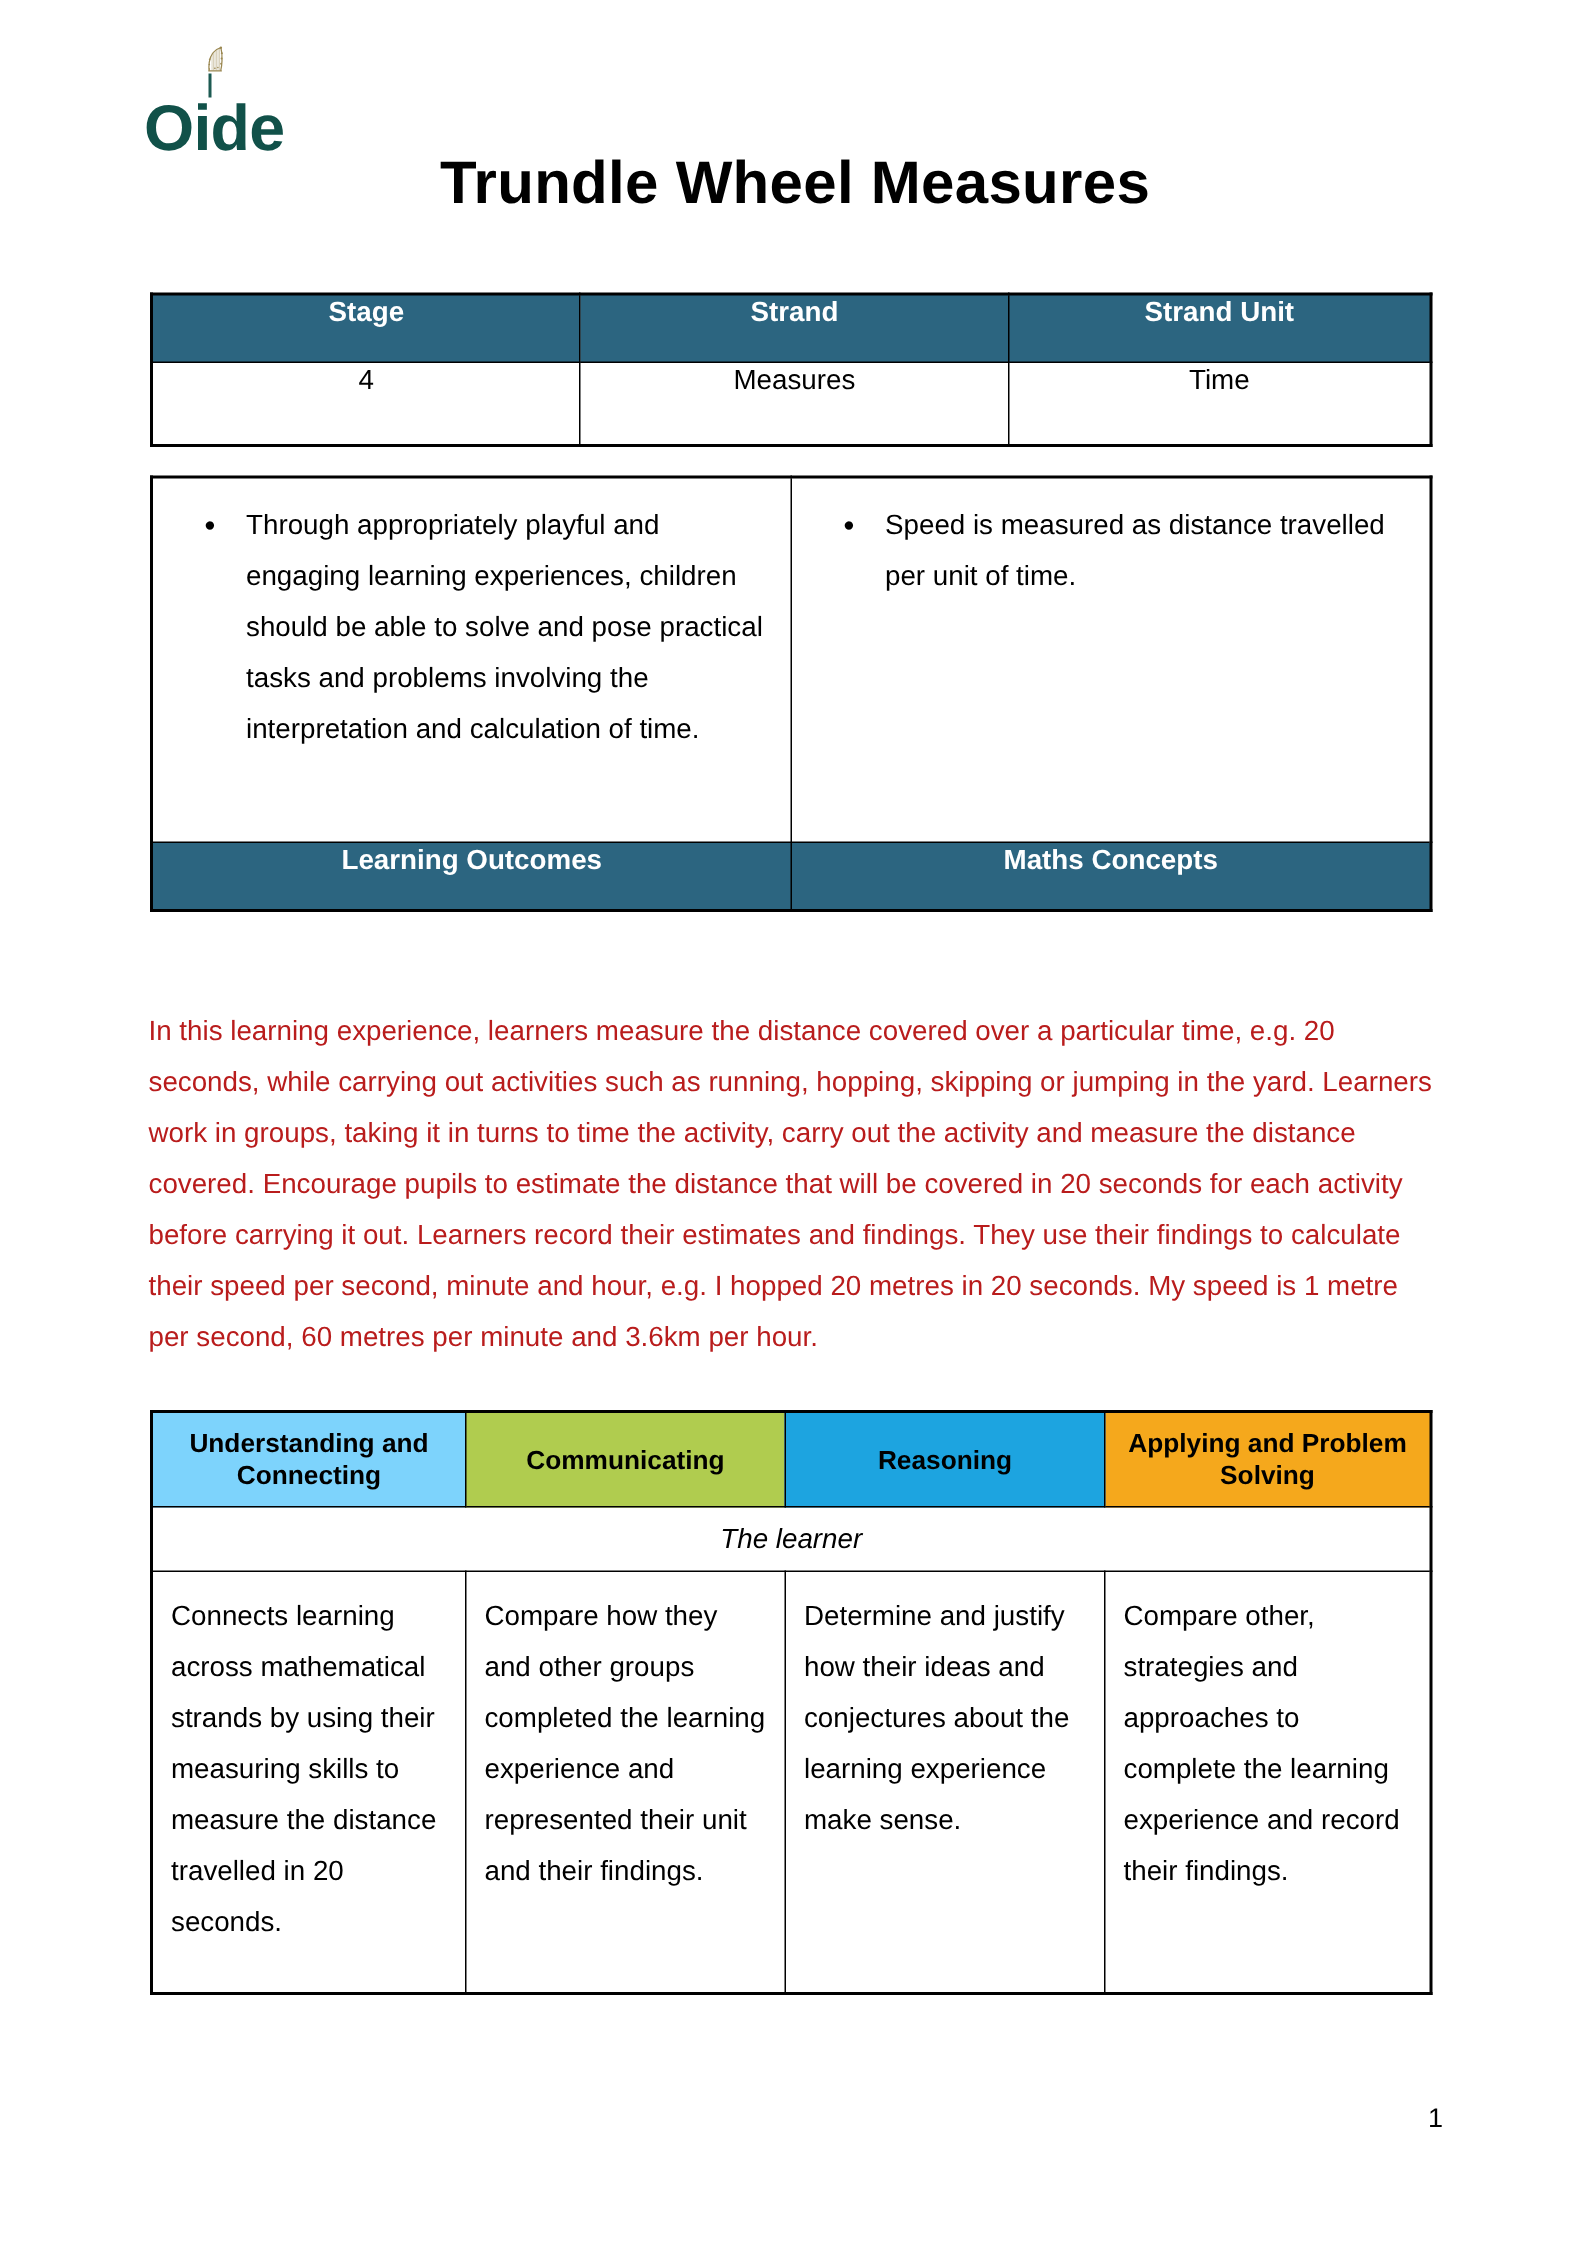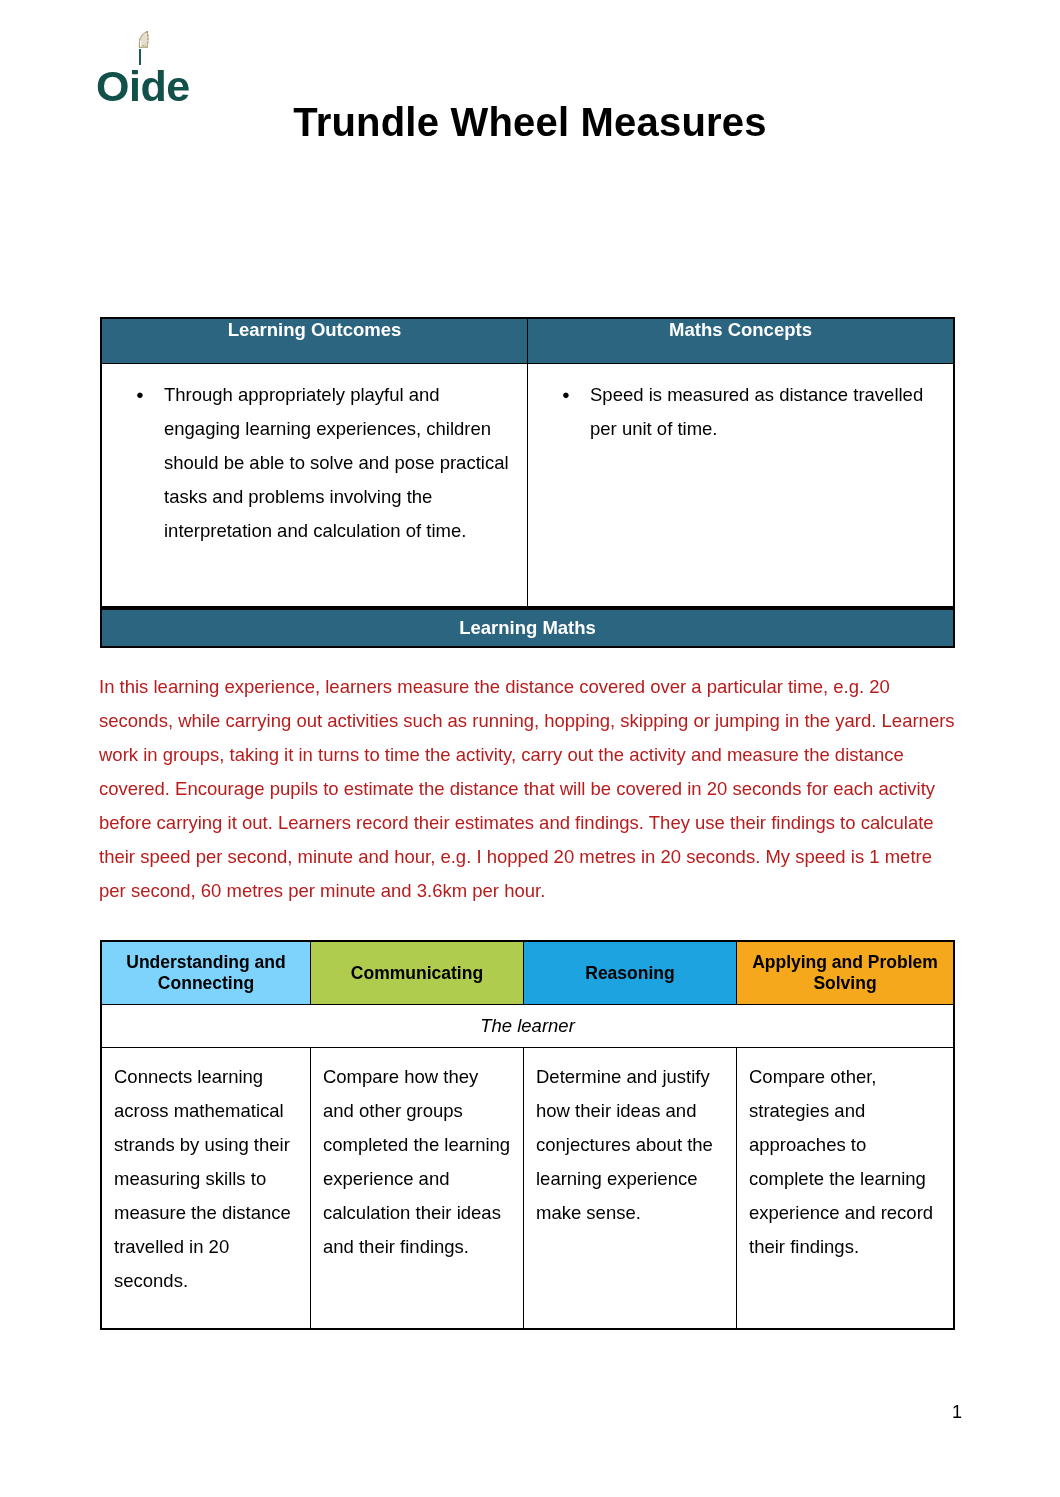--- a/index.html
+++ b/index.html
@@ -234,60 +234,73 @@
         <circle cx="28" cy="62" r="2.2"></circle>
         <circle cx="36" cy="60" r="2"></circle>
       </g>
     </svg>
     <div class="logo-divider"></div>
     <div class="logo-word">Oide</div>
   </div>
 
   <div class="doc-title">Trundle Wheel Measures</div>
 
+  <table class="tbl" id="table-stage">
+    <tbody>
+        <tr>
+      <th class="th-teal" style="width:33.5%">Stage</th>
+      <th class="th-teal" style="width:33.5%">Strand</th>
+      <th class="th-teal" style="width:33%">Strand Unit</th>
+    </tr>
+    <tr>
+      <td class="cell-center">4</td>
+      <td class="cell-center">Measures</td>
+      <td class="cell-center">Time</td>
+    </tr>
+  </tbody>
+    </table>
 
   <table class="tbl" id="table-outcomes">
     <tbody>
         <tr>
-      <th class="th-teal" style="width:50%">Learning Outcomes</th>
-      <th class="th-teal" style="width:50%">Maths Concepts</th>
-    </tr>
-    <tr>
       <td class="body-cell">
         <ul class="bullets">
           <li>Through appropriately playful and engaging learning experiences, children should be able to solve and pose practical tasks and problems involving the interpretation and calculation of time.</li>
         </ul>
       </td>
       <td class="body-cell">
         <ul class="bullets">
           <li>Speed is measured as distance travelled per unit of time.</li>
         </ul>
       </td>
     </tr>
+    <tr>
+      <th class="th-teal" style="width:50%">Learning Outcomes</th>
+      <th class="th-teal" style="width:50%">Maths Concepts</th>
+    </tr>
   </tbody>
     </table>
 
-  <div id="banner-learning-maths">Learning Maths</div>
 
   <div id="learning-maths-paragraph">In this learning experience, learners measure the distance covered over a particular time, e.g. 20 seconds, while carrying out activities such as running, hopping, skipping or jumping in the yard. Learners work in groups, taking it in turns to time the activity, carry out the activity and measure the distance covered. Encourage pupils to estimate the distance that will be covered in 20 seconds for each activity before carrying it out. Learners record their estimates and findings. They use their findings to calculate their speed per second, minute and hour, e.g. I hopped 20 metres in 20 seconds. My speed is 1 metre per second, 60 metres per minute and 3.6km per hour.</div>
 
   <table class="tbl" id="table-skills">
     <tbody>
         <tr>
       <th class="skill-head" style="width:24.5%;background:#7dd3fc">Understanding and Connecting</th>
       <th class="skill-head" style="width:25%;background:#b0cc4f">Communicating</th>
       <th class="skill-head" style="width:25%;background:#1da4e0">Reasoning</th>
       <th class="skill-head" style="width:25.5%;background:#f5a81c">Applying and Problem Solving</th>
     </tr>
     <tr class="learner-row">
       <td colspan="4">The learner</td>
     </tr>
     <tr>
       <td class="skill-cell">Connects learning across mathematical strands by using their measuring skills to measure the distance travelled in 20 seconds.</td>
-      <td class="skill-cell">Compare how they and other groups completed the learning experience and calculation their ideas and their findings.</td>
+      <td class="skill-cell">Compare how they and other groups completed the learning experience and represented their unit and their findings.</td>
       <td class="skill-cell">Determine and justify how their ideas and conjectures about the learning experience make sense.</td>
       <td class="skill-cell">Compare other, strategies and approaches to complete the learning experience and record their findings.</td>
     </tr>
   </tbody>
     </table>
 
   <div id="page-number">1</div>
 
 </div>
 

